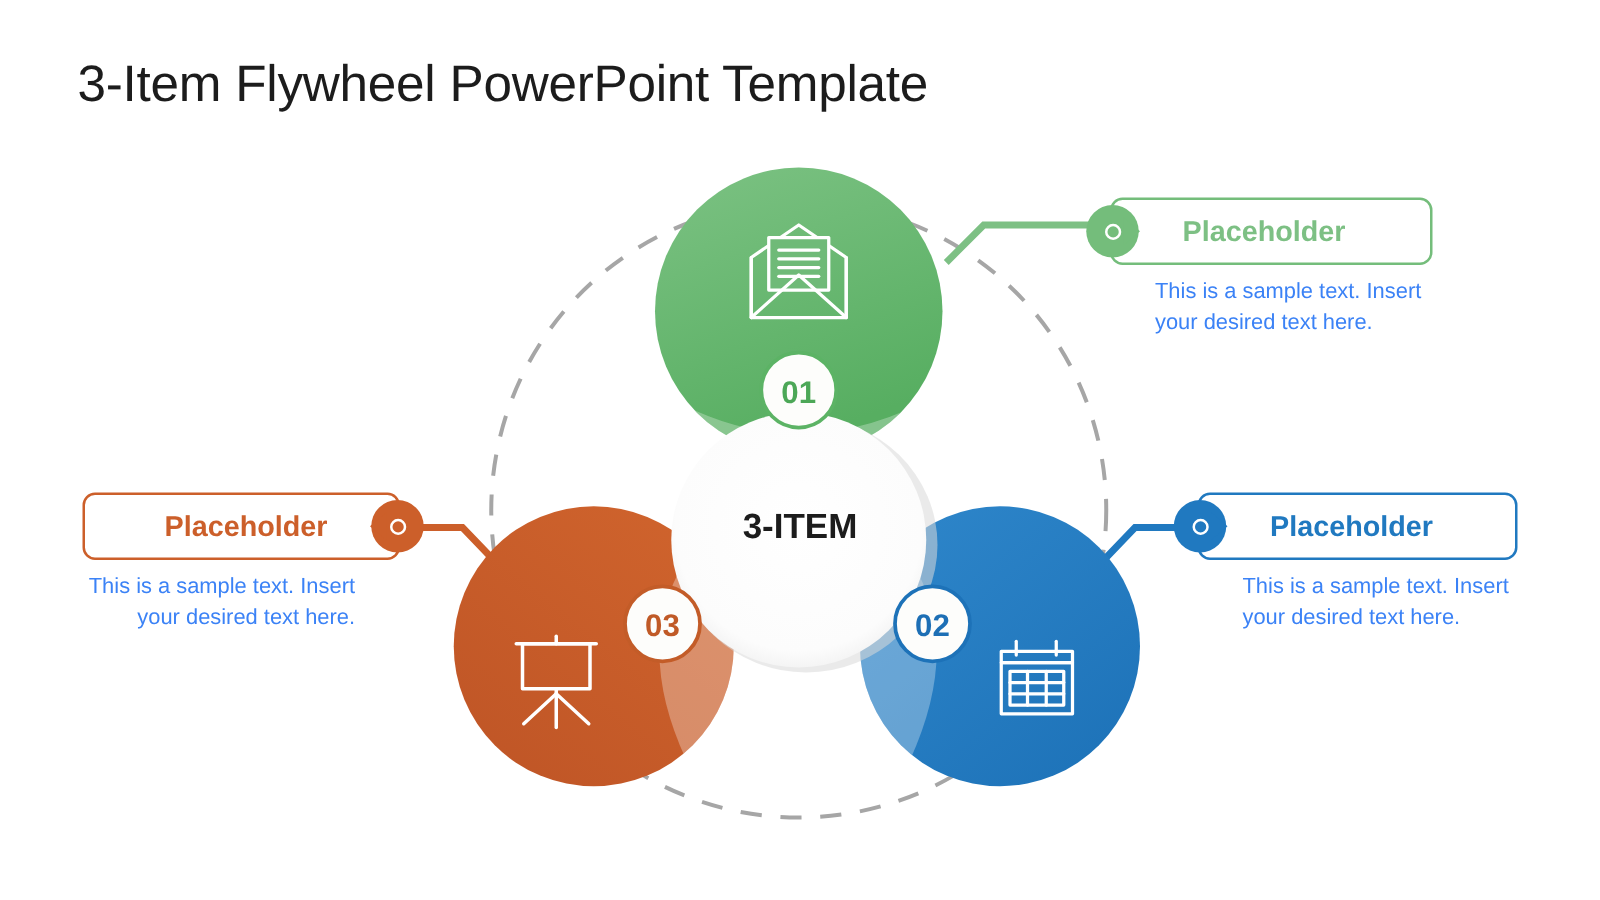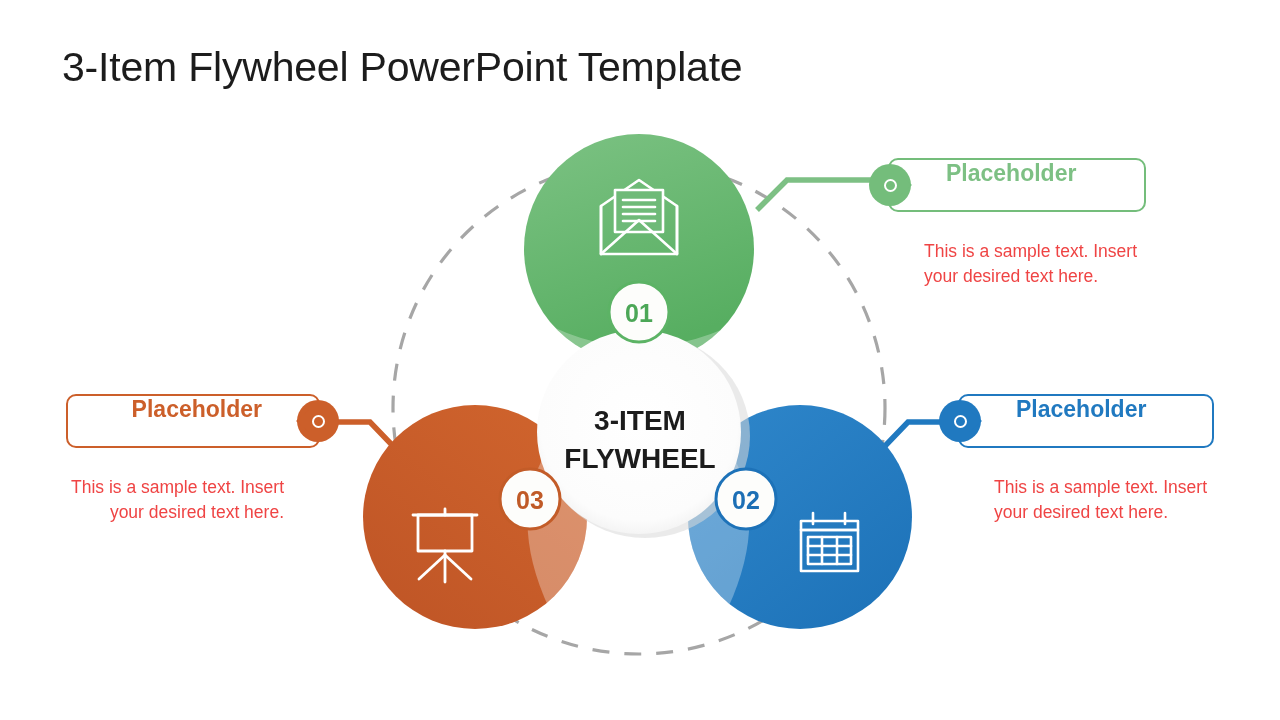--- a/index.html
+++ b/index.html
@@ -47,21 +47,21 @@
   .label-block {
     position: absolute;
   }
   .label-pill {
     position: relative;
     height: 54px;
     box-sizing: border-box;
     border-radius: 10px;
     background: #ffffff;
     display: flex;
-    align-items: flex-start;
+    align-items: center;
   }
   .label-pill .pill-text {
     font-size: 23px;
     font-weight: bold;
     white-space: nowrap;
   }
   .pill-right .pill-text {
     padding-left: 56px;
   }
   .pill-left {
@@ -97,24 +97,24 @@
     width: 0;
     height: 0;
     margin-top: -11px;
     border-top: 11px solid transparent;
     border-bottom: 11px solid transparent;
   }
   .pill-right .notch { left: 9px; }
   .pill-left  .notch { right: 9px; }
 
   .label-desc {
-    margin-top: 27px;
+    margin-top: 8px;
     font-size: 17.5px;
     line-height: 1.42;
-    color: #ef4444;
+    color: #3b82f6;
   }
   .desc-right { text-align: left; padding-left: 36px; }
   .desc-left  { text-align: right; padding-right: 36px; }
 
   
   #label-1 { left: 888px; top: 154px; width: 258px; }
   #label-1 .label-pill { width: 258px; border: 2px solid #74bd7b; }
   #label-1 .pill-text { color: #7dc084; }
   #label-1 .knob { background: #74bd7b; }
   #label-1 .notch { border-left: 13px solid #74bd7b; }
@@ -268,21 +268,20 @@
     </g>
 
     <g>
       <circle cx="530" cy="495" r="30" fill="#fdfdfb" stroke="#c35c28" stroke-width="3"></circle>
       <text x="530" y="505" text-anchor="middle" font-family="Liberation Sans, sans-serif" font-size="25" font-weight="bold" fill="#c05a27">03</text>
     </g>
   </svg>
 
   <div id="hub-text">
     <div>3-ITEM</div>
-    <div>FLYWHEEL</div>
   </div>
 
   <div class="label-block" id="label-1">
     <div class="label-pill pill-right">
       <span class="knob">
         <span class="knob-ring"></span>
       </span>
       <span class="notch"></span>
       <span class="pill-text">Placeholder</span>
     </div>

